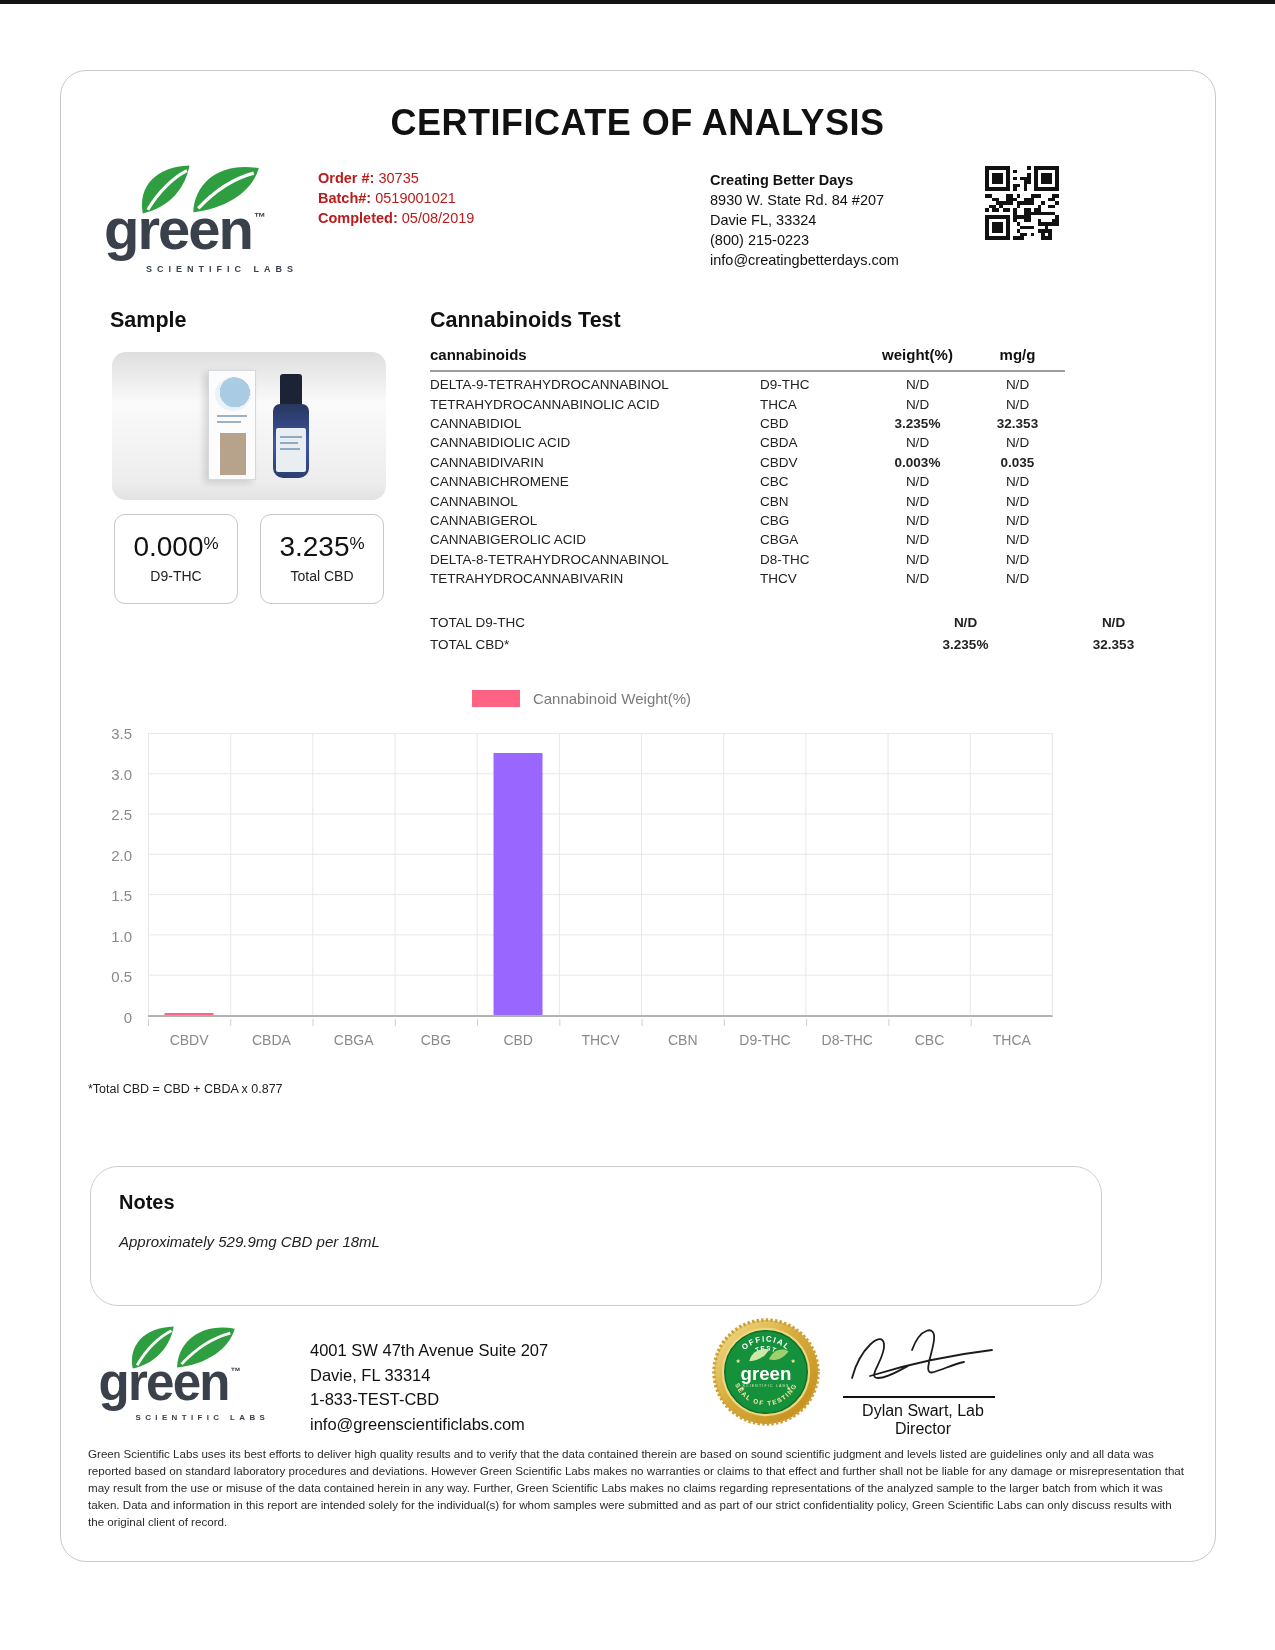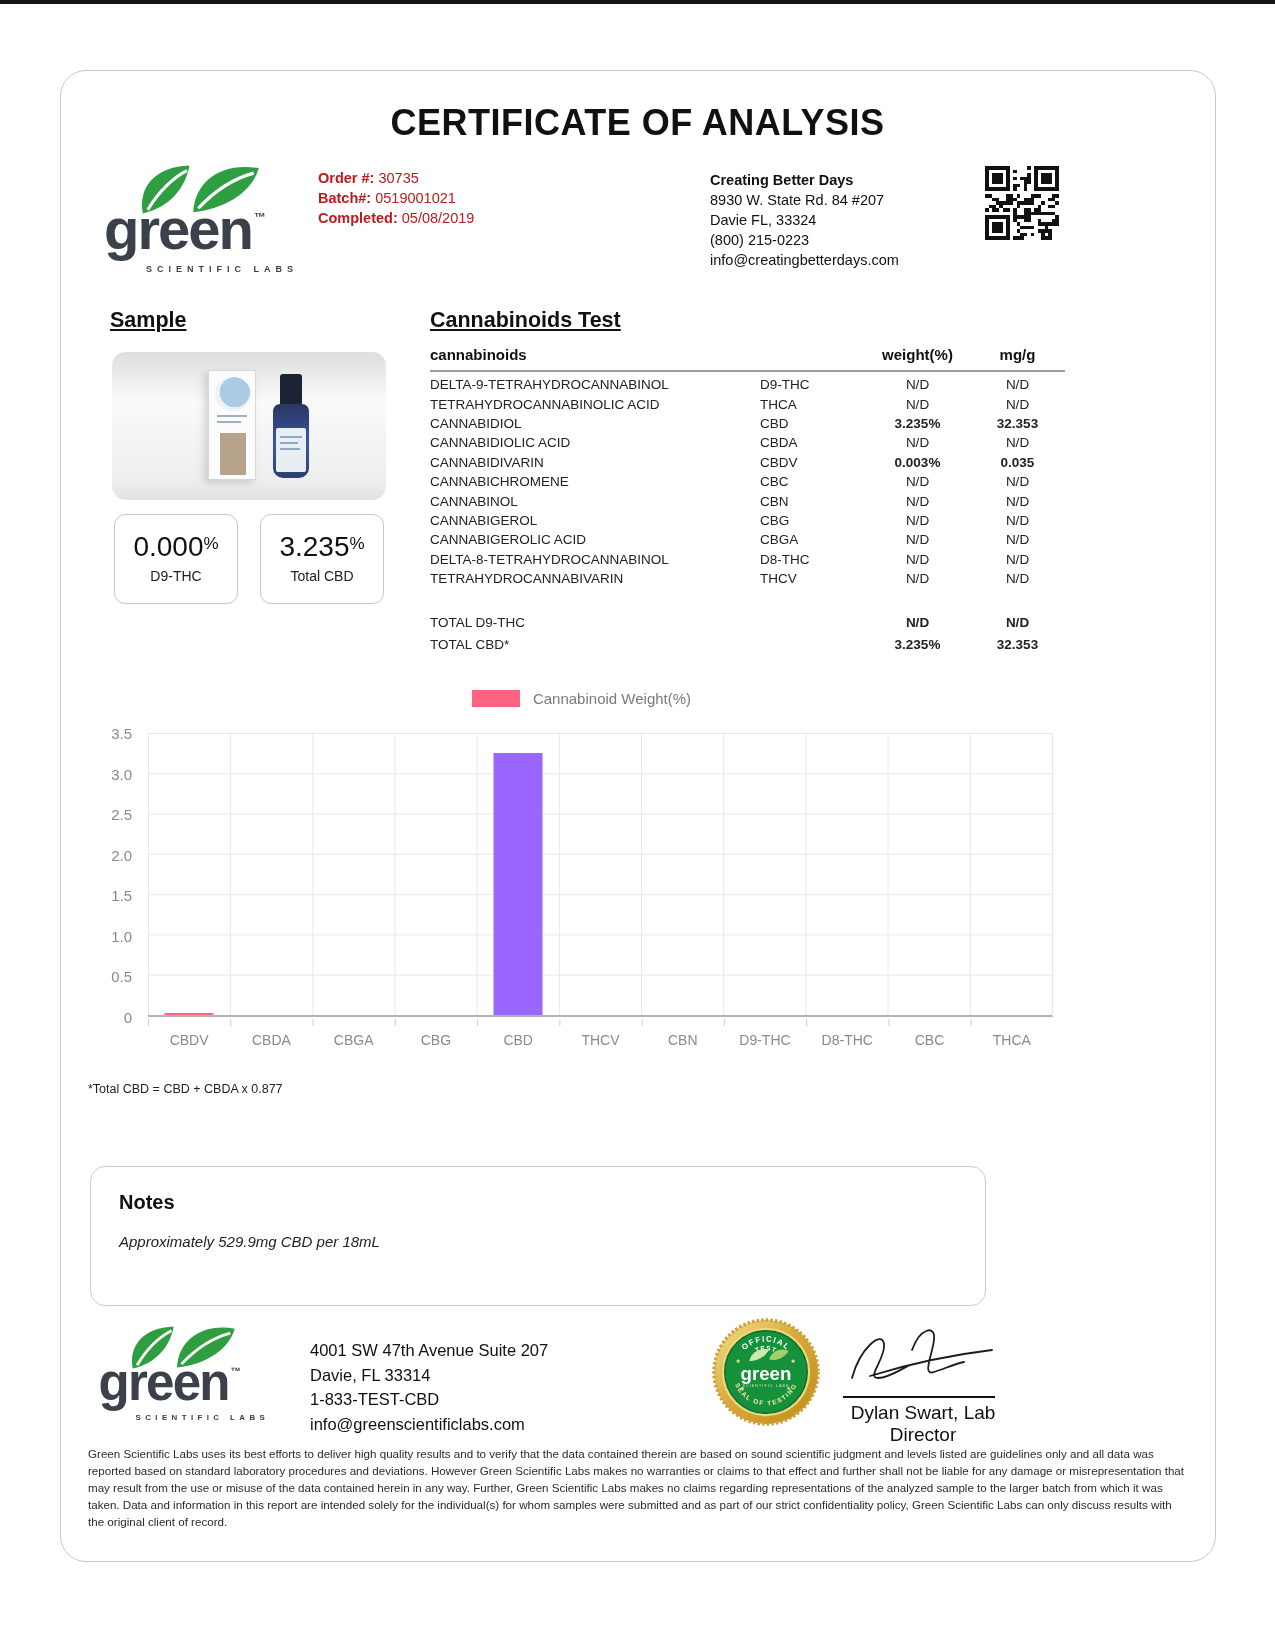--- a/index.html
+++ b/index.html
@@ -27,21 +27,21 @@
   .glogo-footer { transform:scale(0.88); transform-origin:top left; }
 
   
   .order-block { position:absolute; left:318px; top:168px; width:195px;
                  font-size:14.5px; line-height:20px; color:#b91c1c; }
   .client-block { position:absolute; left:710px; top:170px; width:270px;
                   font-size:14.5px; line-height:20px; color:#111; }
   .qr { position:absolute; left:985px; top:166px; width:74px; height:74px; }
 
   
-  .h2 { position:absolute; font-size:21.5px; font-weight:bold; color:#111;text-decoration:underline; }
+  .h2 { position:absolute; font-size:21.5px; font-weight:bold; color:#111; }
   .photo { position:absolute; left:112px; top:352px; width:274px; height:148px;
            border-radius:14px; background:linear-gradient(180deg,#dedede,#fafafa 34%,#ededed 88%,#e2e2e2); overflow:hidden; }
   .prod-box { position:absolute; left:96px; top:18px; width:48px; height:110px;
               background:#fcfcfc; border:1px solid #d5d8da; box-shadow:-4px 3px 7px rgba(0,0,0,.14); }
   .prod-box .blabel { position:absolute; left:6px; top:6px; width:36px; height:34px;
               background:radial-gradient(circle at 55% 45%, #9cc3e0 0 55%, #e9f1f7 56%); border-radius:50%; opacity:.85; }
   .prod-box .tline { position:absolute; left:8px; height:2px; background:#9db3c4; }
   .prod-box .win { position:absolute; left:11px; top:62px; width:26px; height:42px; background:#b7a28c; }
   .bottle-cap { position:absolute; left:168px; top:22px; width:22px; height:32px; background:#1c2335; border-radius:3px; }
   .bottle-body { position:absolute; left:161px; top:52px; width:36px; height:74px;
@@ -61,21 +61,21 @@
   .thead { display:grid; grid-template-columns:330px 105px 105px 95px; font-size:15px;
            font-weight:bold; color:#111; padding-bottom:7px; border-bottom:2.5px solid #9c9c9c; }
   .thead .c-weight, .thead .c-mgg, .trow .c-weight, .trow .c-mgg,
   .totrow .c-weight, .totrow .c-mgg { text-align:center; }
   .tbody { margin-top:3px; }
   .trow { display:grid; grid-template-columns:330px 105px 105px 95px; height:19.4px;
           align-items:center; font-size:13.5px; color:#222; }
   .trow.boldvals .c-weight, .trow.boldvals .c-mgg { font-weight:bold; }
   .totals { position:absolute; left:430px; top:612px; width:635px; }
   .totrow { display:grid; grid-template-columns:435px 105px 95px; height:21.5px;
-            align-items:center; font-size:13.5px; color:#222; }
+            align-items:center; font-size:13.5px; color:#222;gap:48px; }
   .totrow .c-weight, .totrow .c-mgg { font-weight:bold; }
 
   
   .legend { position:absolute; left:110px; top:690px; width:943px; display:flex;
             justify-content:center; align-items:center; gap:13px; }
   .legend .swatch { width:48px; height:17px; }
   .legend .ltext { font-size:15px; color:#7b7b7b; }
   .yaxis { position:absolute; left:90px; top:733px; width:50px; height:284px; }
   .ytick { position:absolute; right:8px; transform:translateY(-50%); font-size:15px; color:#8a8a8a; }
   .plot { position:absolute; left:148px; top:733px; width:905px; height:284px;
@@ -89,33 +89,33 @@
   .bar { position:absolute; bottom:0; left:50%; transform:translateX(-50%); width:49px; }
   .xticks { position:absolute; left:148px; top:1019px; width:905px; height:7px;
           background-image:linear-gradient(to right, #cfcfcf 1px, transparent 1px);
           background-size:calc(100%/11) 100%; }
   .xlabels { position:absolute; left:148px; top:1032px; width:905px; display:flex; }
   .xlab { flex:1; text-align:center; font-size:14px; color:#8a8a8a; }
 
   .footnote { position:absolute; left:88px; top:1082px; font-size:12.5px; color:#222; }
 
   
-  .notes { position:absolute; left:90px; top:1166px; width:896px; height:140px;
-           border:1.5px solid #cdcdcd; border-radius:15px; background:#fff; }
+  .notes { position:absolute; left:90px; top:1166px; width:1012px; height:140px;
+           border:1.5px solid #cdcdcd; border-radius:28px; background:#fff; }
   .notes .nh { position:absolute; left:28px; top:24px; font-size:20px; font-weight:bold; color:#111; }
   .notes .nb { position:absolute; left:28px; top:66px; font-size:15px; color:#222;font-style:italic; }
 
   
   .lab-address { position:absolute; left:310px; top:1338px; font-size:16.5px;
                  line-height:24.5px; color:#111; }
   .seal { position:absolute; left:712px; top:1318px; width:108px; height:108px; }
   .sig { position:absolute; left:842px; top:1320px; width:160px; height:75px; }
   .sigline { position:absolute; left:843px; top:1396px; width:152px; border-top:2px solid #111; }
   .signame { position:absolute; left:838px; top:1402px; width:170px; text-align:center;
-             font-size:19px; color:#111; }
+             font-size:16px; color:#111; }
 
   .disclaimer { position:absolute; left:88px; top:1445px; width:1102px; font-size:11.6px;
                 line-height:17px; color:#2a2a2a; }
 
   b { font-weight:bold; }
 </style>
 </head>
 <body>
 
 <div class="topbar"></div>

